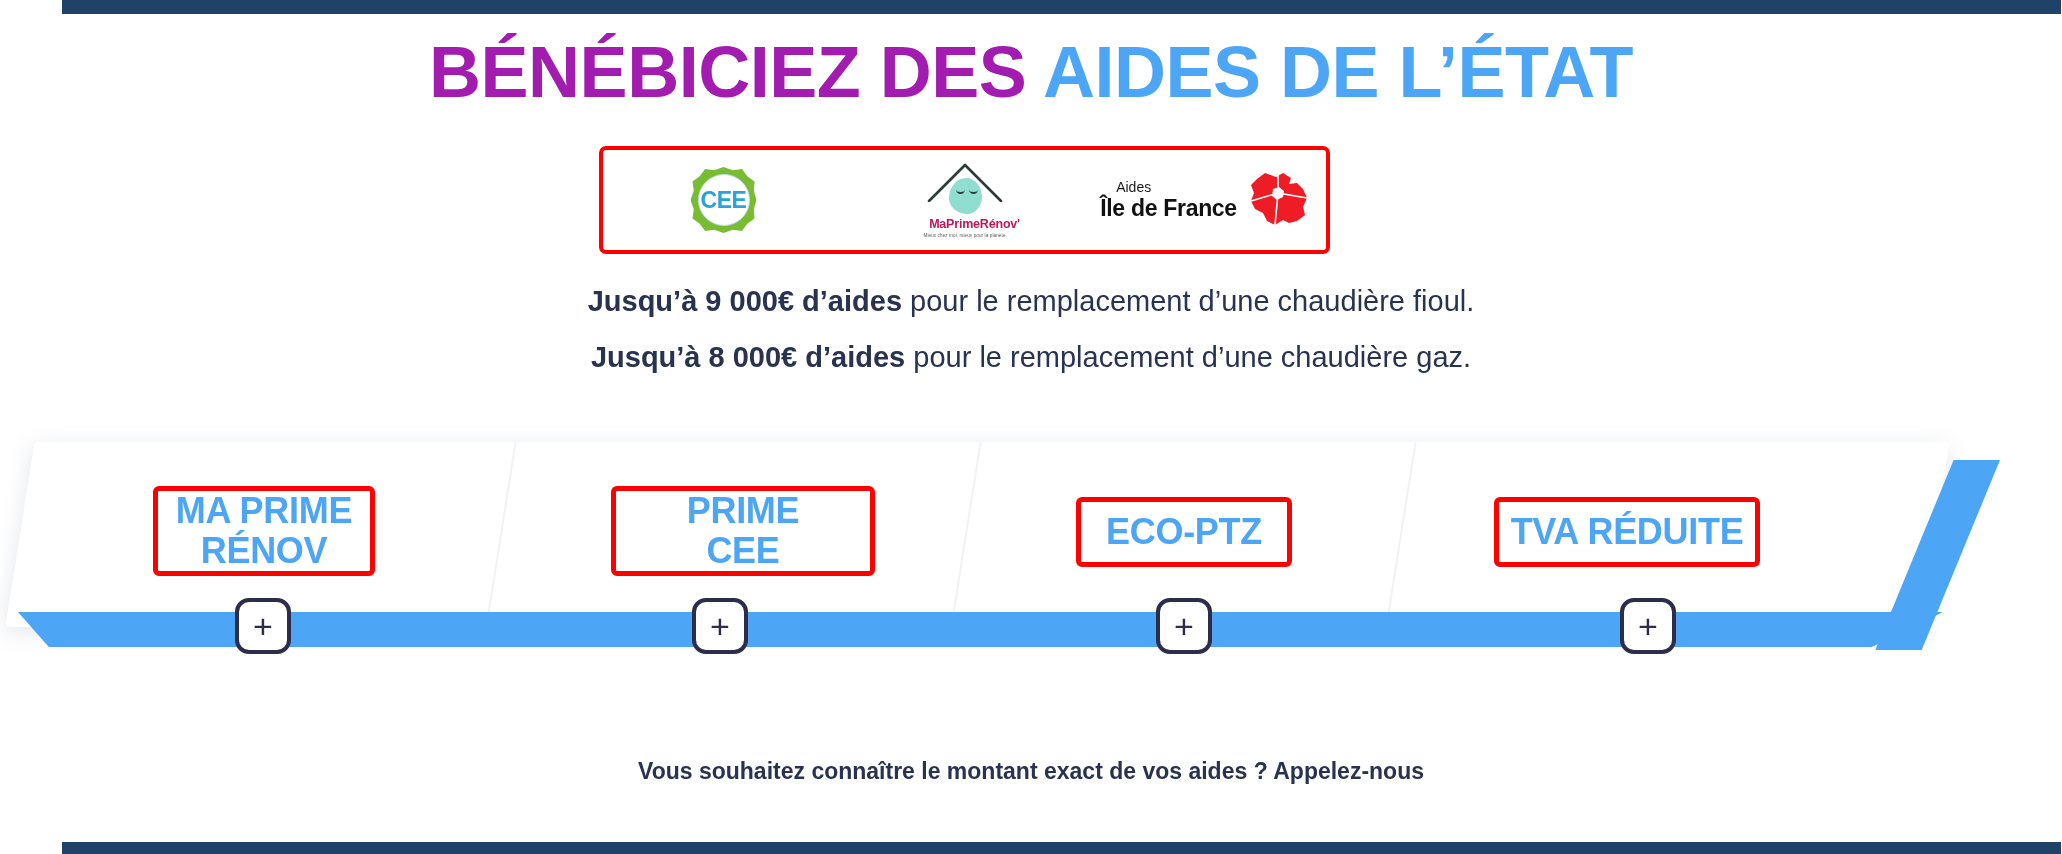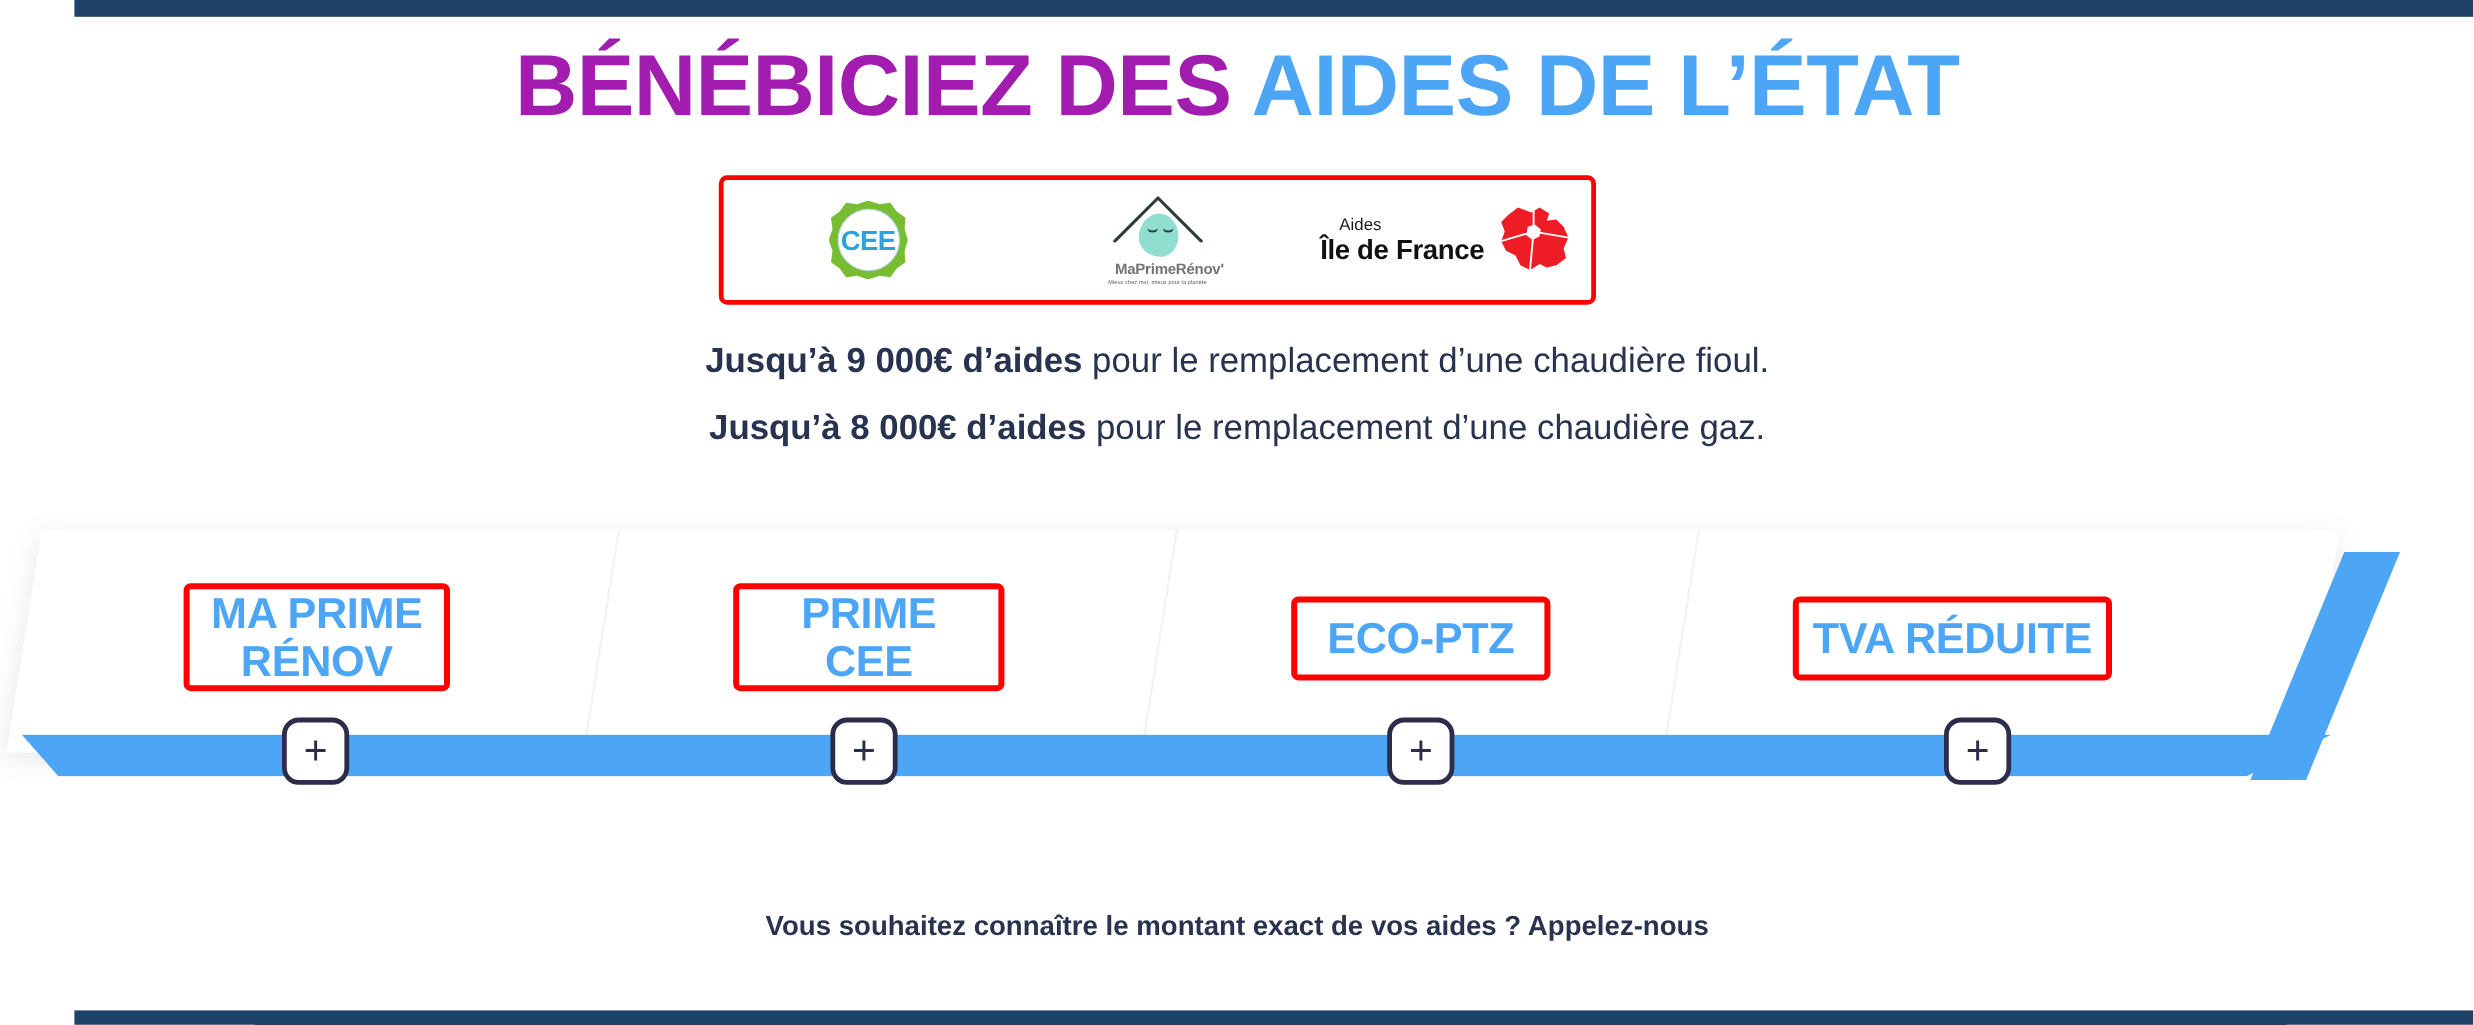--- a/index.html
+++ b/index.html
@@ -123,21 +123,21 @@
   }
   .mpr-eye {
     position: absolute; width: 9px; height: 5px;
     border-bottom: 2px solid #2f3b38;
     border-radius: 0 0 9px 9px;
     top: 25px;
   }
   .mpr-eye.l { left: 29px; }
   .mpr-eye.r { left: 42px; }
   .mpr-name {
-    font-size: 12.5px; font-weight: 700; color: #737373;
+    font-size: 12.5px; font-weight: 700; color: #be185d;
     letter-spacing: -0.2px; margin-top: 3px; padding-left: 20px;
   }
   .mpr-tag {
     font-size: 4.6px; color: #5a5a5a; margin-top: 2px;
     letter-spacing: 0.1px;
   }
 
   
   .idf { display: flex; align-items: center; gap: 8px; }
   .idf-text { display: flex; flex-direction: column; align-items: flex-start; }
@@ -304,21 +304,21 @@
 
   <div class="panel-divider" style="left:500px;"></div>
   <div class="panel-divider" style="left:965px;"></div>
   <div class="panel-divider" style="left:1400px;"></div>
 
   <div class="blue-band"></div>
   <div class="blue-arrow"></div>
 
   <div class="aid-card" style="left:153px;  top:54px;  width:222px; height:90px;">MA PRIME
 RÉNOV</div>
-  <div class="aid-card" style="left:611px;  top:54px;  width:226px; height:90px;">PRIME
+  <div class="aid-card" style="left:611px;  top:54px;  width:264px; height:90px;">PRIME
 CEE</div>
   <div class="aid-card" style="left:1076px; top:65px; width:216px; height:70px;">ECO-PTZ</div>
   <div class="aid-card" style="left:1494px; top:65px; width:266px; height:70px;">TVA RÉDUITE</div>
 
   <div class="plus-btn" style="left:235px;  top:166px;">+</div>
   <div class="plus-btn" style="left:692px;  top:166px;">+</div>
   <div class="plus-btn" style="left:1156px; top:166px;">+</div>
   <div class="plus-btn" style="left:1620px; top:166px;">+</div>
 </div>
 

